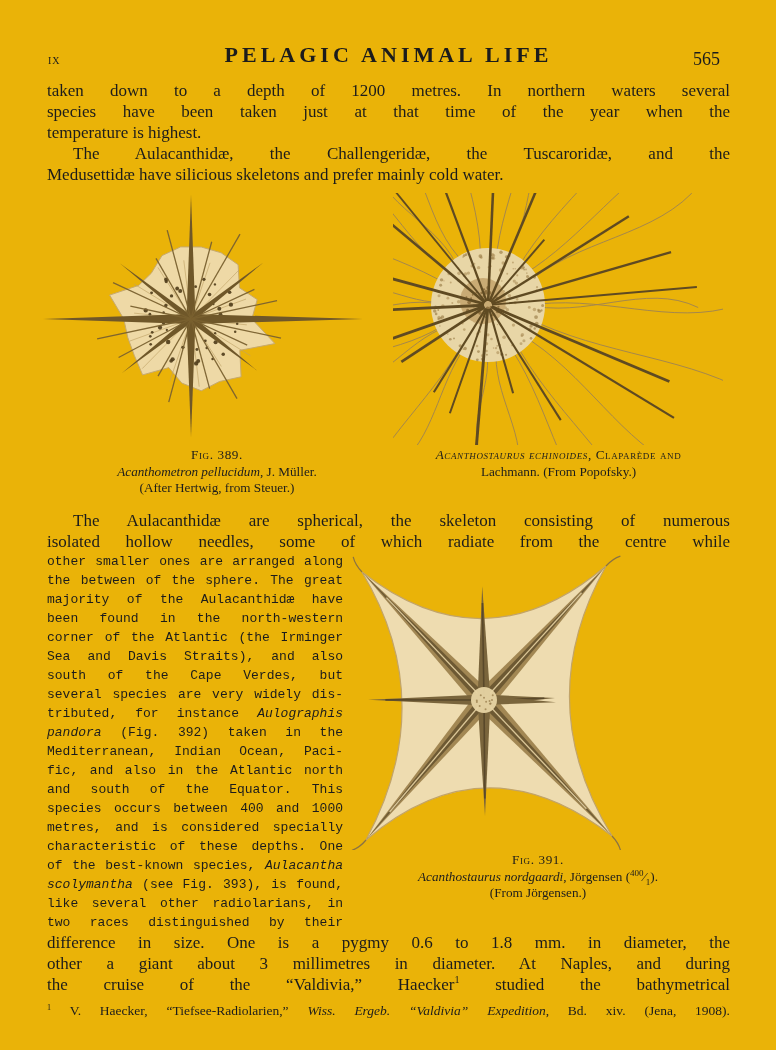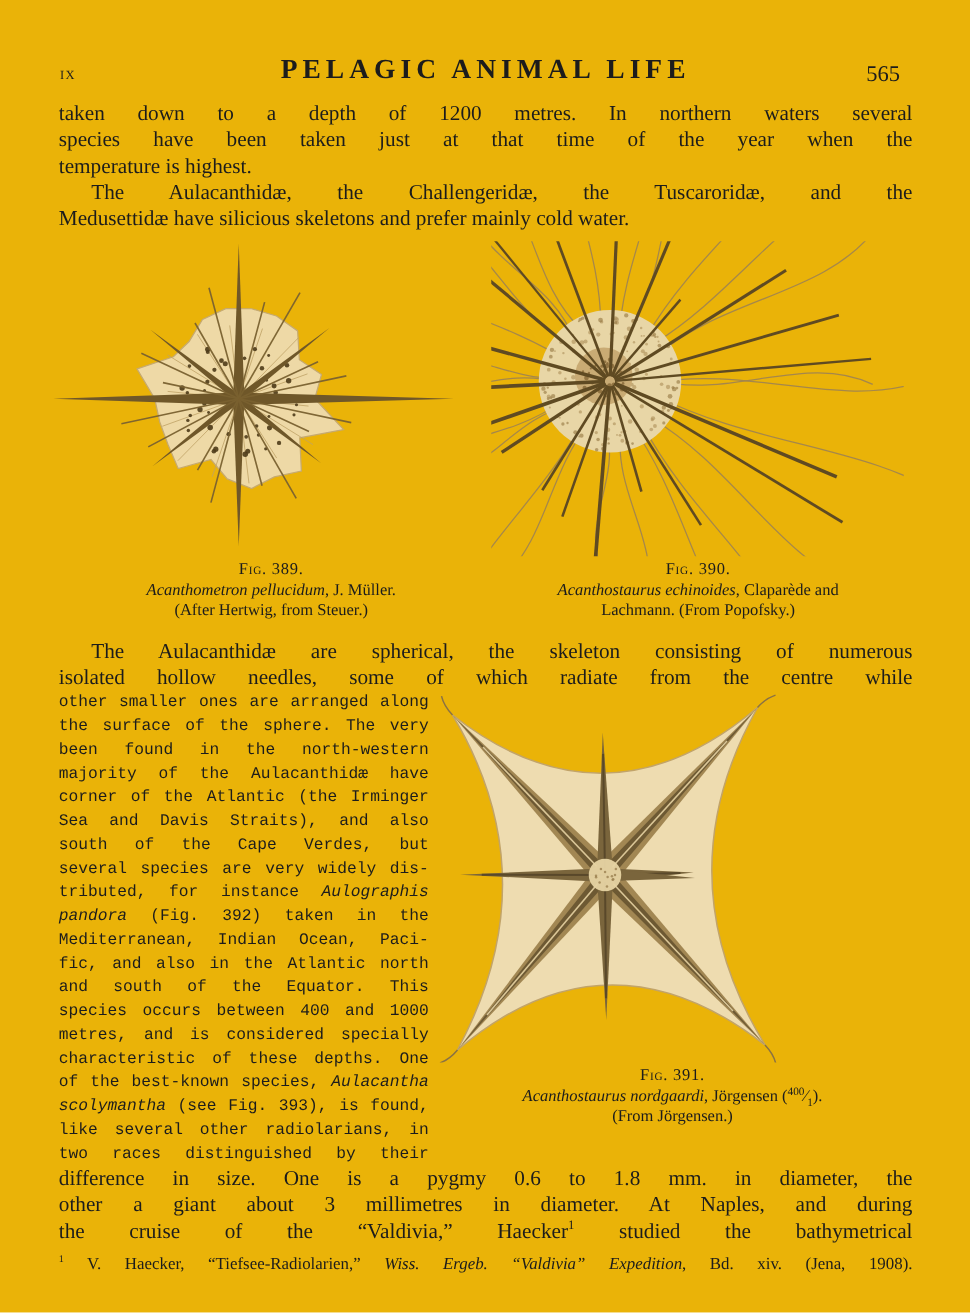--- a/index.html
+++ b/index.html
@@ -395,38 +395,37 @@
           <line x1="91.93384047058822" y1="109.43121317735446" x2="-16.342651544710307" y2="18.718638302118592" stroke="#5f4a22" stroke-width="2.6258528074286005"></line>
           <line x1="92.4710193503697" y1="108.9009264491149" x2="-8.535130019984763" y2="-14.874431830583418" stroke="#5f4a22" stroke-width="1.8187919080010033"></line>
           <line x1="93.59942553842247" y1="108.25321588858168" x2="37.84862479381953" y2="-40.89002508801616" stroke="#5f4a22" stroke-width="2.197306843943079"></line>
           <line x1="95.17668819908553" y1="108.00390424535348" x2="101.85599938628016" y2="-43.05976167718572" stroke="#5f4a22" stroke-width="2.5582714583346386"></line>
           <line x1="96.55294096950306" y1="108.31375877820795" x2="149.37500659252316" y2="-17.07083699434753" stroke="#5f4a22" stroke-width="2.506819493792136"></line>
           <line x1="97.61251076245188" y1="108.97100882865712" x2="151.3340880670961" y2="46.68526221850165" stroke="#5f4a22" stroke-width="1.949608176140464"></line>
           <line x1="98.3838946823745" y1="109.8671013201285" x2="235.84372249127372" y2="23.224958821995642" stroke="#5f4a22" stroke-width="2.4500322372769006"></line>
           <line x1="98.84277001164523" y1="110.88954124903258" x2="278.0613307538305" y2="59.1001241075315" stroke="#5f4a22" stroke-width="2.321496997748909"></line>
         </svg>
       <figcaption class="caption">
-          <div class="tline">Fig. 390.</div>
           <div class="tline"><em>Acanthostaurus echinoides</em>, Claparède and</div>
           <div class="tline">Lachmann.  (From Popofsky.)</div>
         </figcaption>
     </figure>
   </div>
 
   <section class="para" id="para-intro">
       <div class="tline indent">The Aulacanthidæ are spherical, the skeleton consisting of numerous</div>
       <div class="tline">isolated hollow needles, some of which radiate from the centre while</div>
     </section>
 
   <div class="columns">
     <section class="leftcol">
         <div class="tline">other smaller ones are arranged along</div>
-        <div class="tline">the surface of the sphere.  The very</div>
+        <div class="tline">the between of the sphere.  The great</div>
+        <div class="tline">majority of the Aulacanthidæ have</div>
         <div class="tline">been found in the north-western</div>
-        <div class="tline">majority of the Aulacanthidæ have</div>
         <div class="tline">corner of the Atlantic (the Irminger</div>
         <div class="tline">Sea and Davis Straits), and also</div>
         <div class="tline">south of the Cape Verdes, but</div>
         <div class="tline">several species are very widely dis-</div>
         <div class="tline">tributed, for instance <em>Aulographis</em></div>
         <div class="tline"><em>pandora</em> (Fig. 392) taken in the</div>
         <div class="tline">Mediterranean, Indian Ocean, Paci-</div>
         <div class="tline">fic, and also in the Atlantic north</div>
         <div class="tline">and south of the Equator.  This</div>
         <div class="tline">species occurs between 400 and 1000</div>

